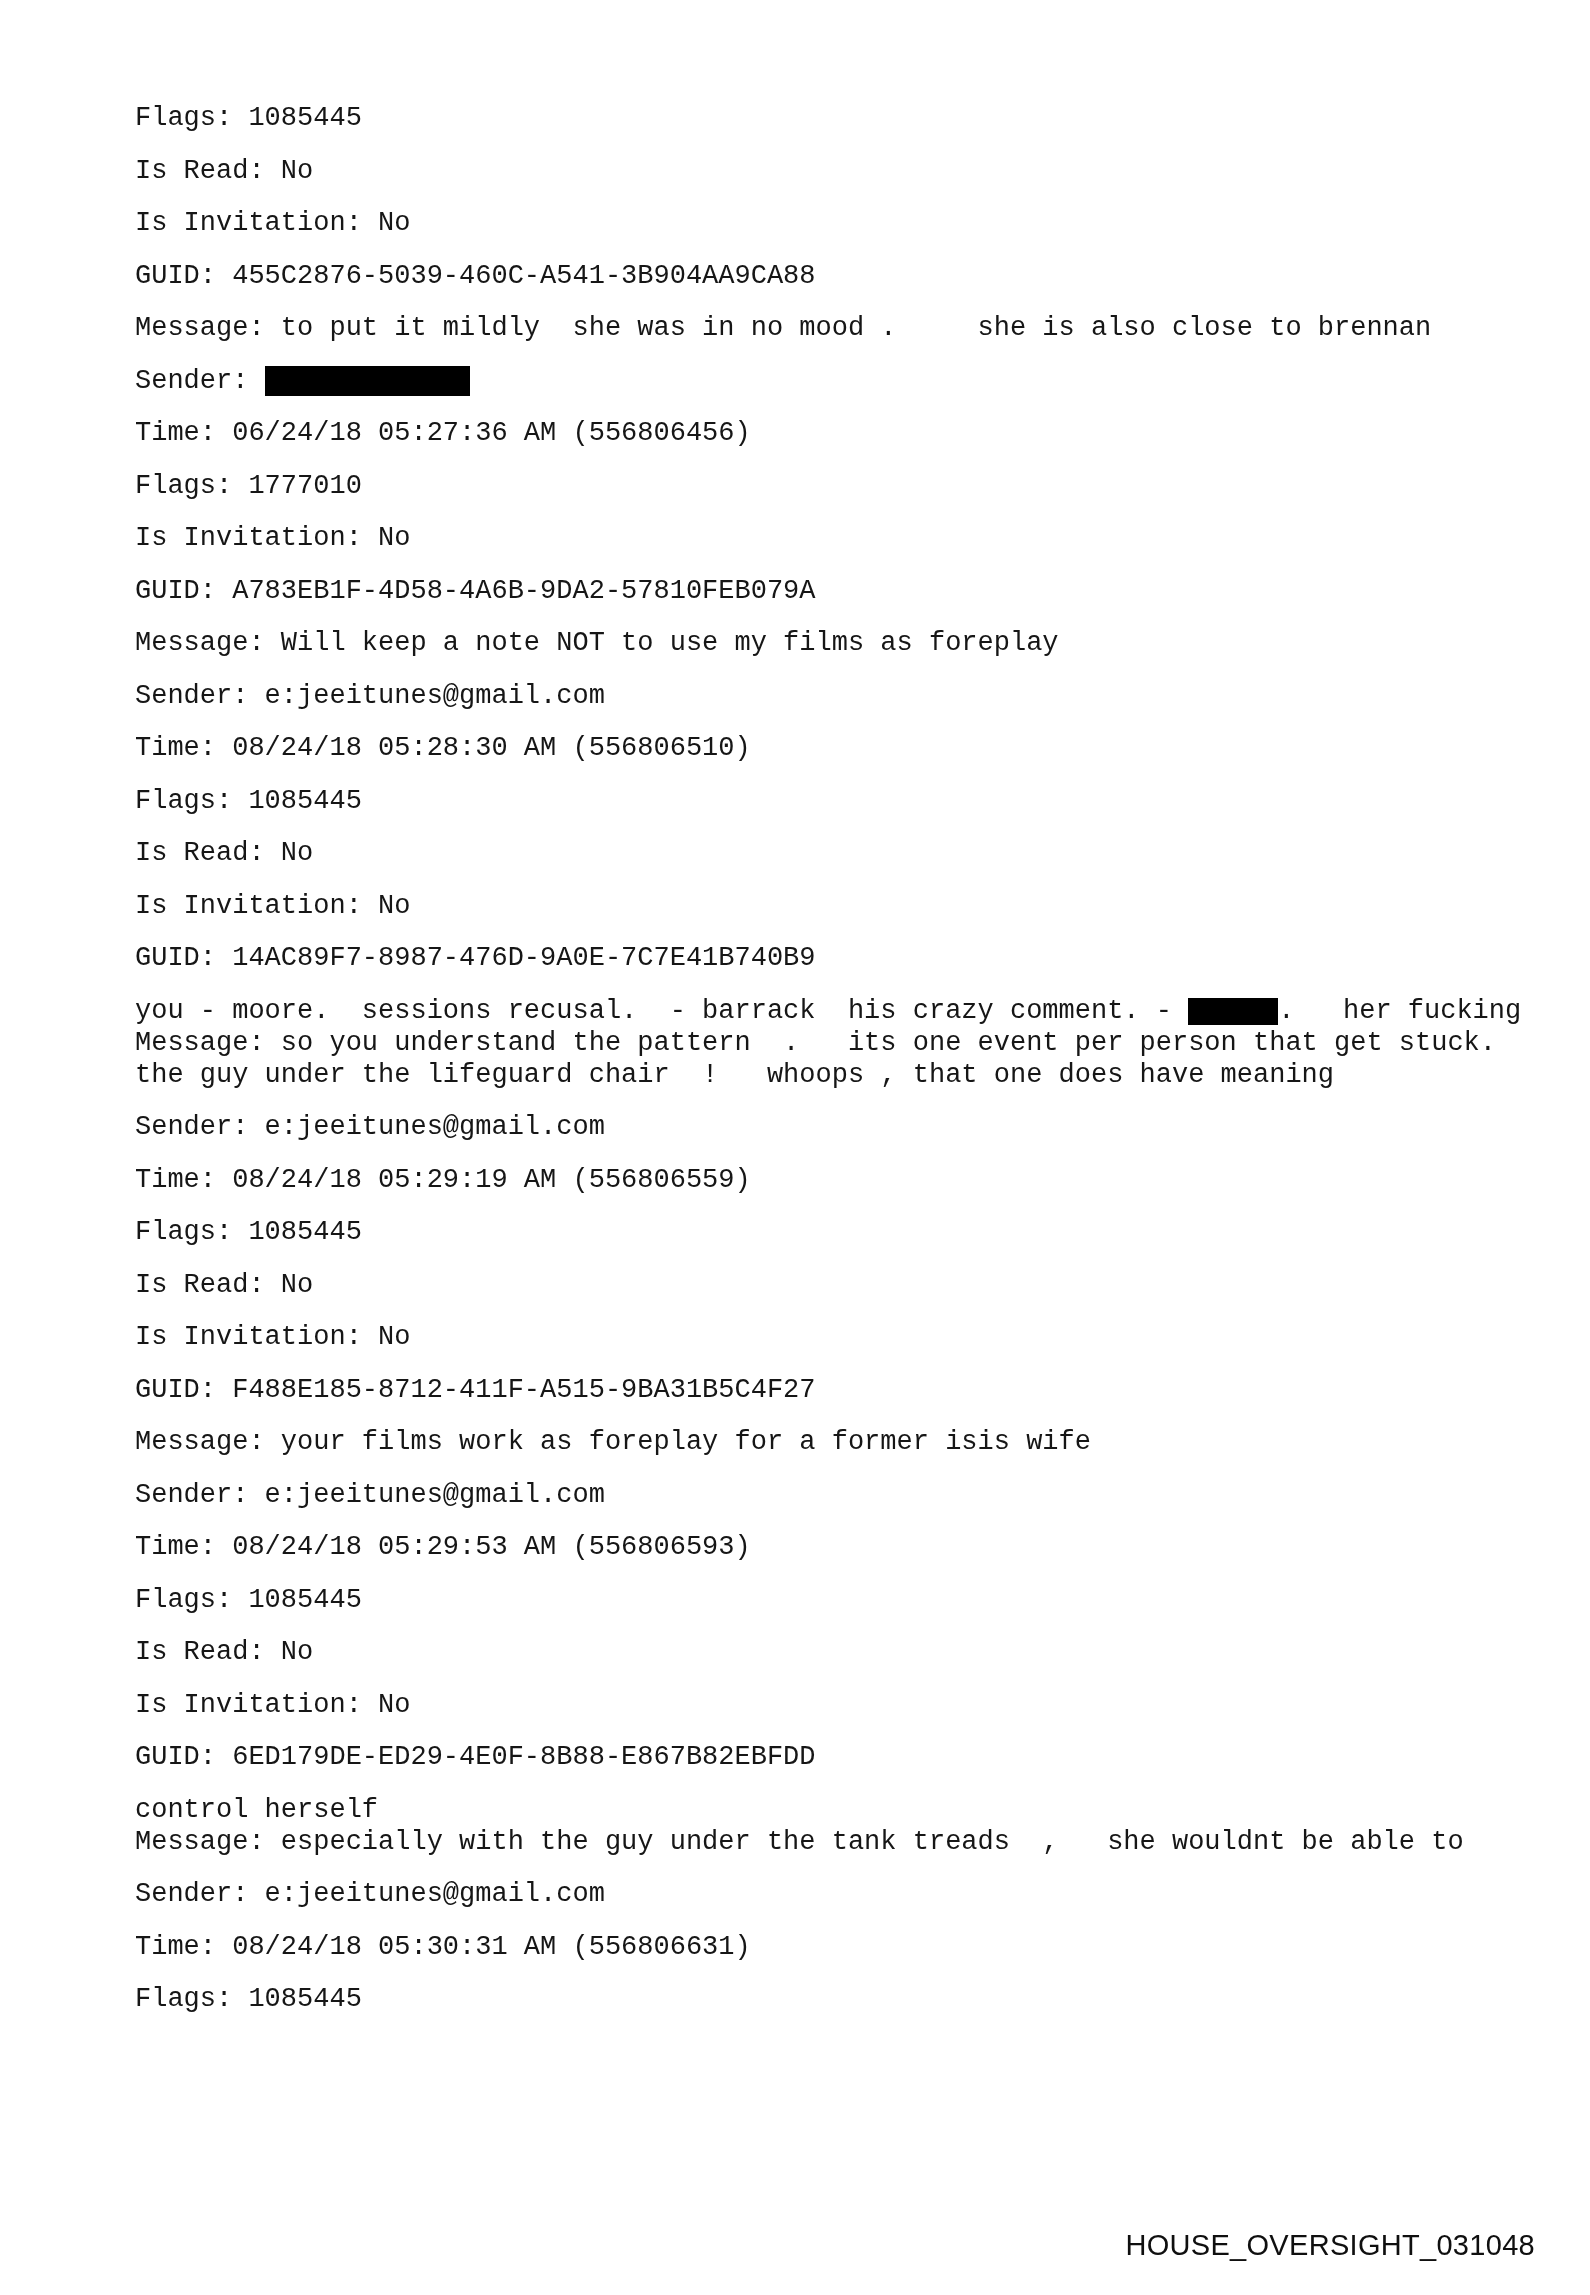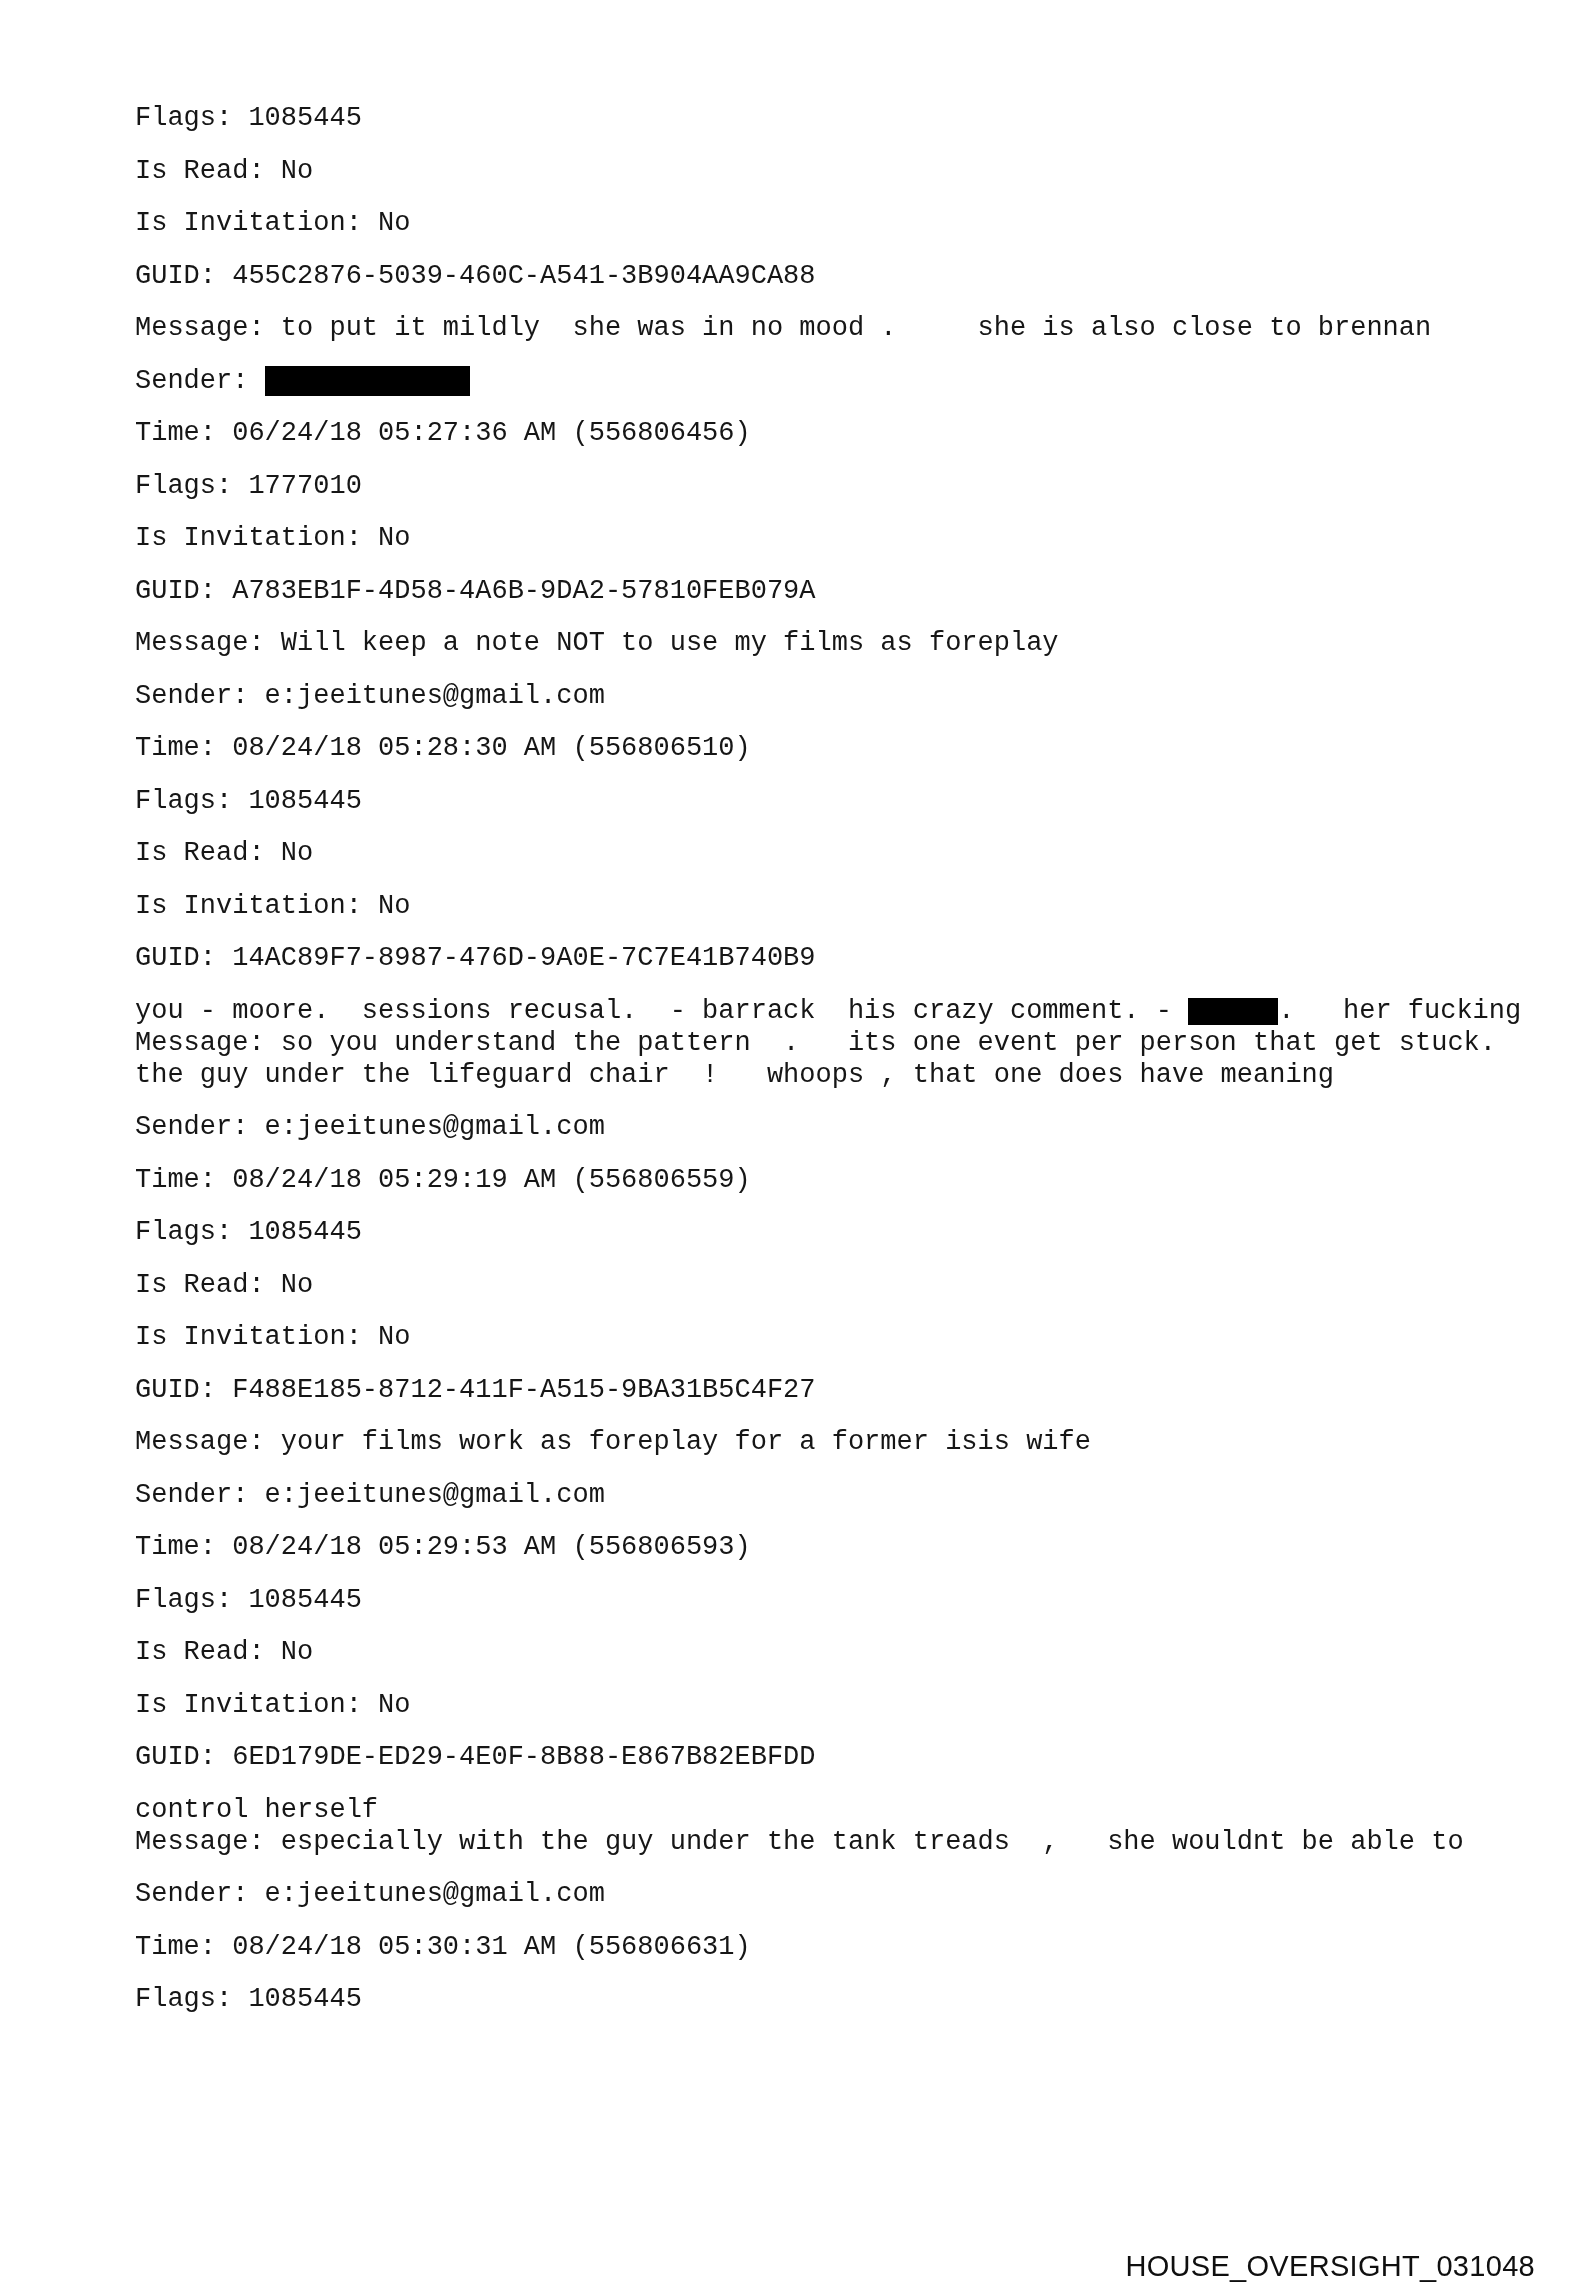--- a/index.html
+++ b/index.html
@@ -29,21 +29,21 @@
   }
   .redact {
     display: inline-block;
     background: #000000;
     vertical-align: middle;
     margin-bottom: -1.3px;
   }
   .footer {
     position: absolute;
     right: 56px;
-    bottom: 12px;
+    bottom: 33px;
     font-family: "Liberation Sans", "DejaVu Sans", sans-serif;
     font-size: 29px;
     letter-spacing: 0.3px;
     color: #0f0f0f;
   }
 </style>
 </head>
 <body>
 
 <div class="content" id="records-container">

